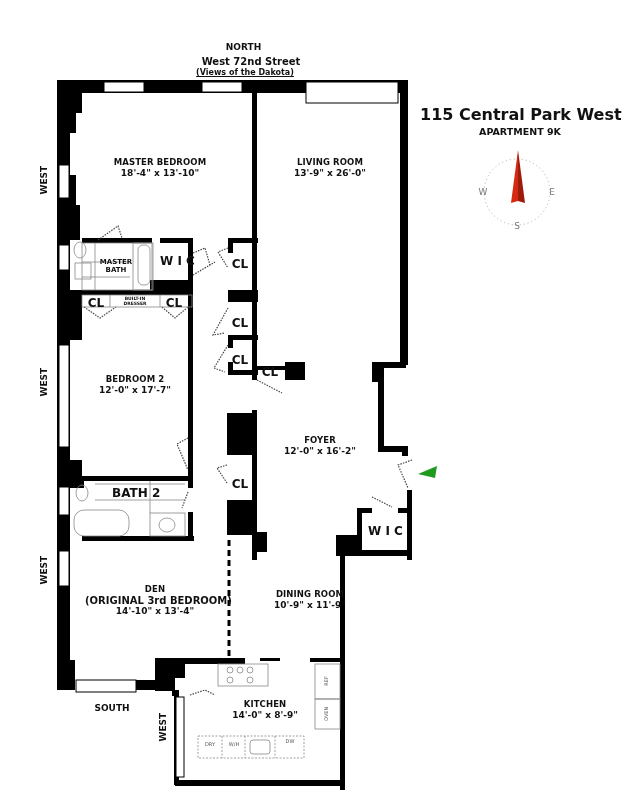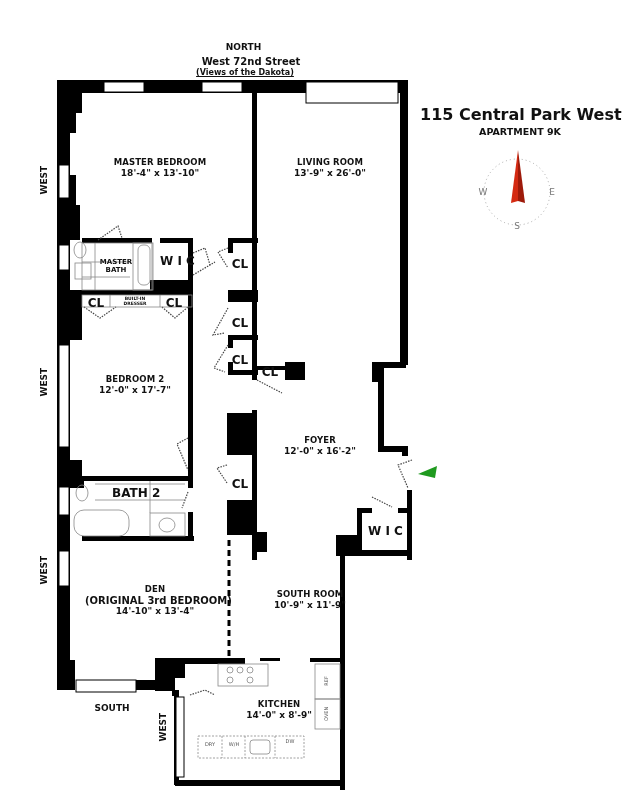--- a/index.html
+++ b/index.html
@@ -210,24 +210,24 @@
 <div class="lbl" style="left:270px; top:436px; width:100px;">
   <div class="room-name">FOYER</div>
   <div class="room-dim">12'-0" x 16'-2"</div>
 </div>
 <div class="lbl" style="left:85px; top:585px; width:140px;">
   <div class="room-name">DEN</div>
   <div style="font-size:10px;">(ORIGINAL 3rd BEDROOM)</div>
   <div class="room-dim">14'-10" x 13'-4"</div>
 </div>
 <div class="lbl" style="left:255px; top:590px; width:110px;">
-  <div class="room-name">SOUTH ROOM</div>
+  <div class="room-name">DINING ROOM</div>
   <div class="room-dim">10'-9" x 11'-9"</div>
 </div>
-<div class="lbl" style="left:229px; top:700px; width:100px;">
+<div class="lbl" style="left:215px; top:700px; width:100px;">
   <div class="room-name">KITCHEN</div>
   <div class="room-dim">14'-0" x 8'-9"</div>
 </div>
 
 <div class="lbl small" style="left:96px; top:258px; width:40px; font-size:7px;">
   <div>MASTER</div>
   <div>BATH</div>
 </div>
 <div class="lbl small" style="left:112px; top:487px; width:40px; font-size:12px;">BATH 2</div>
 

